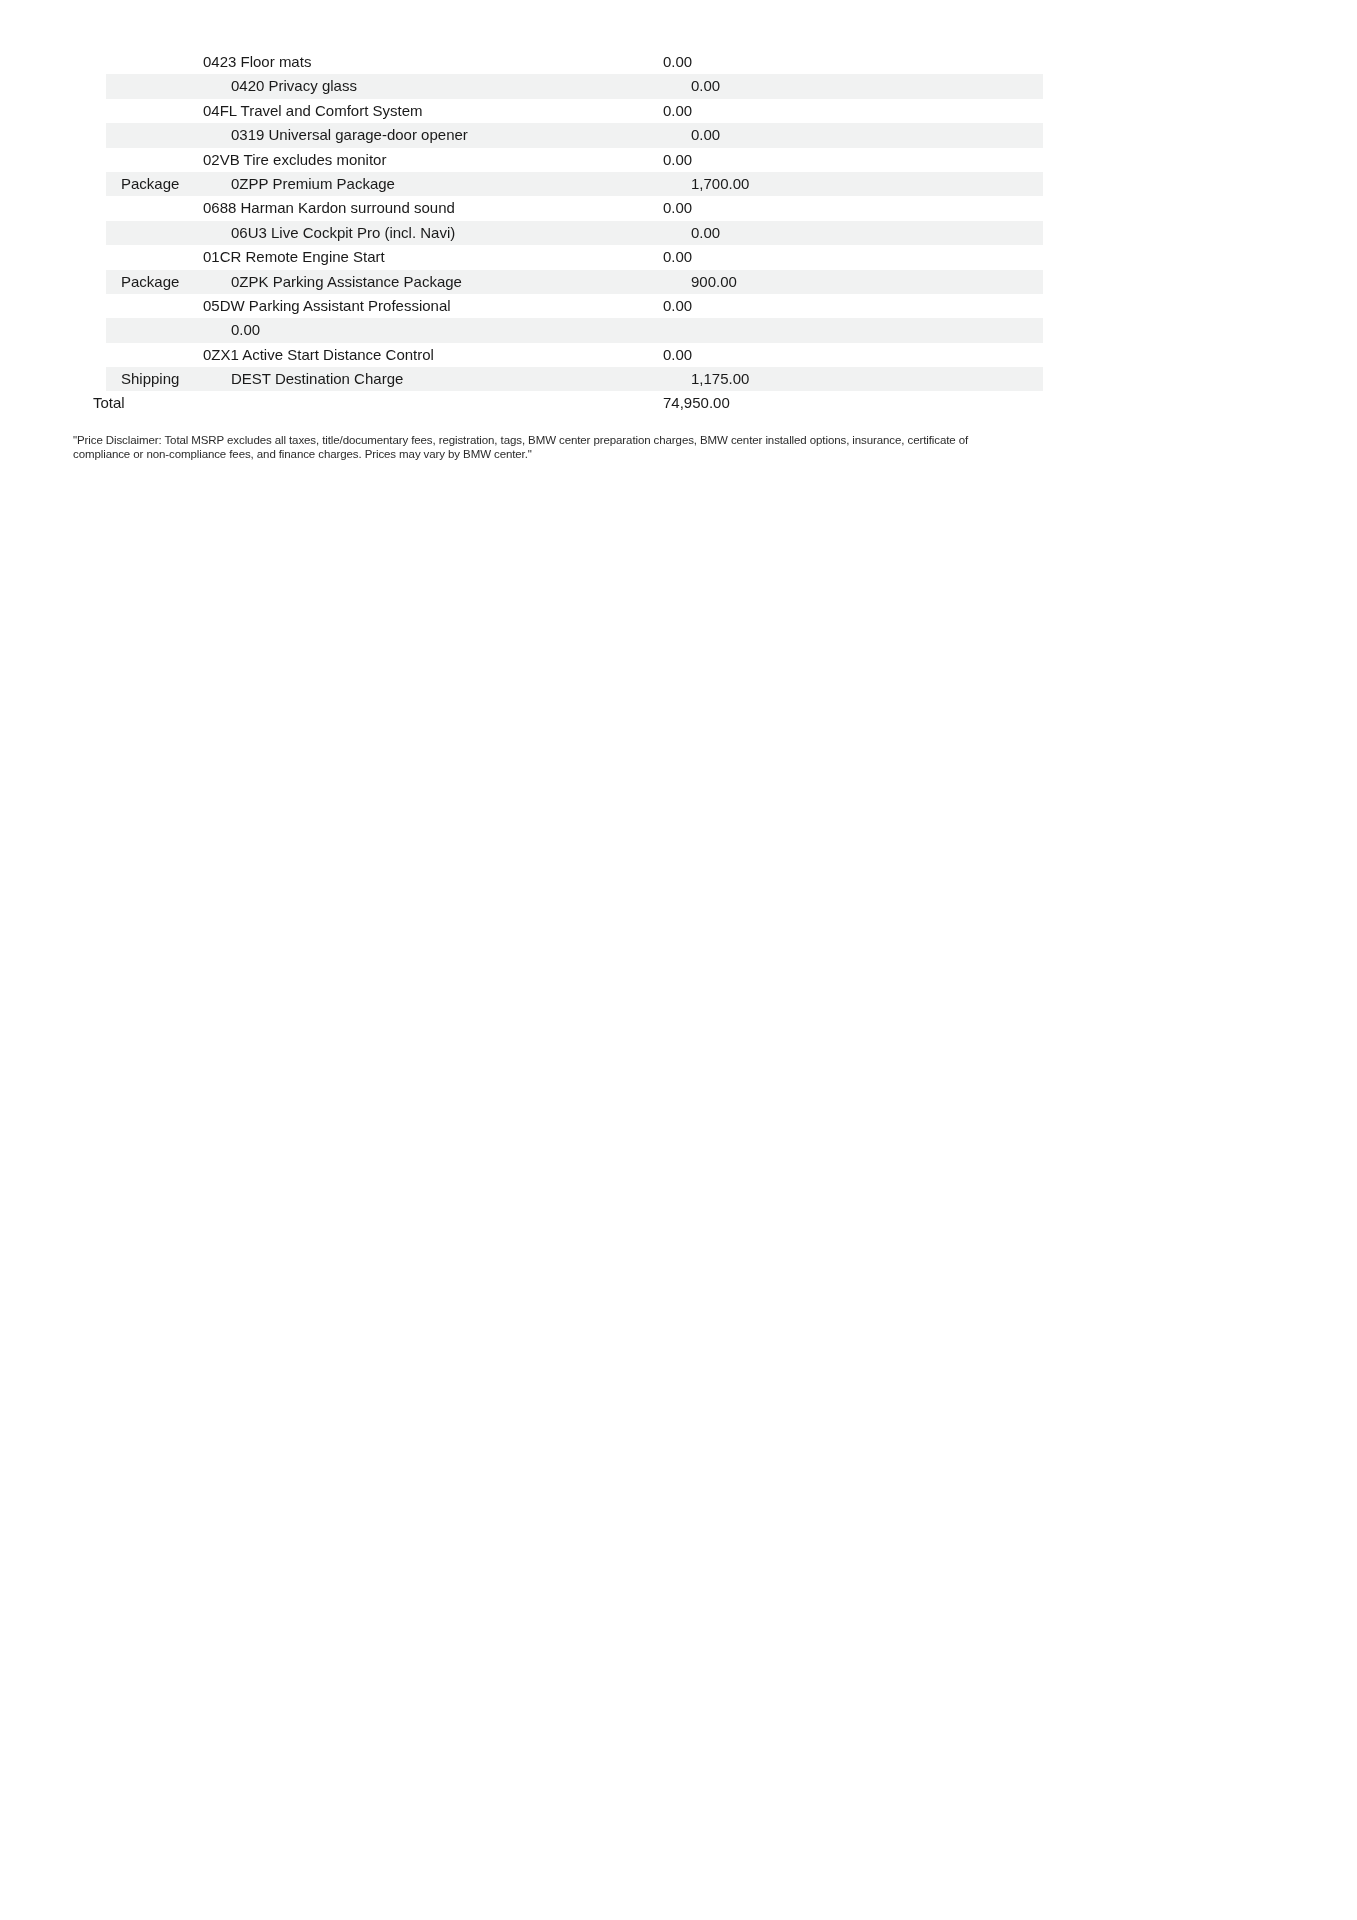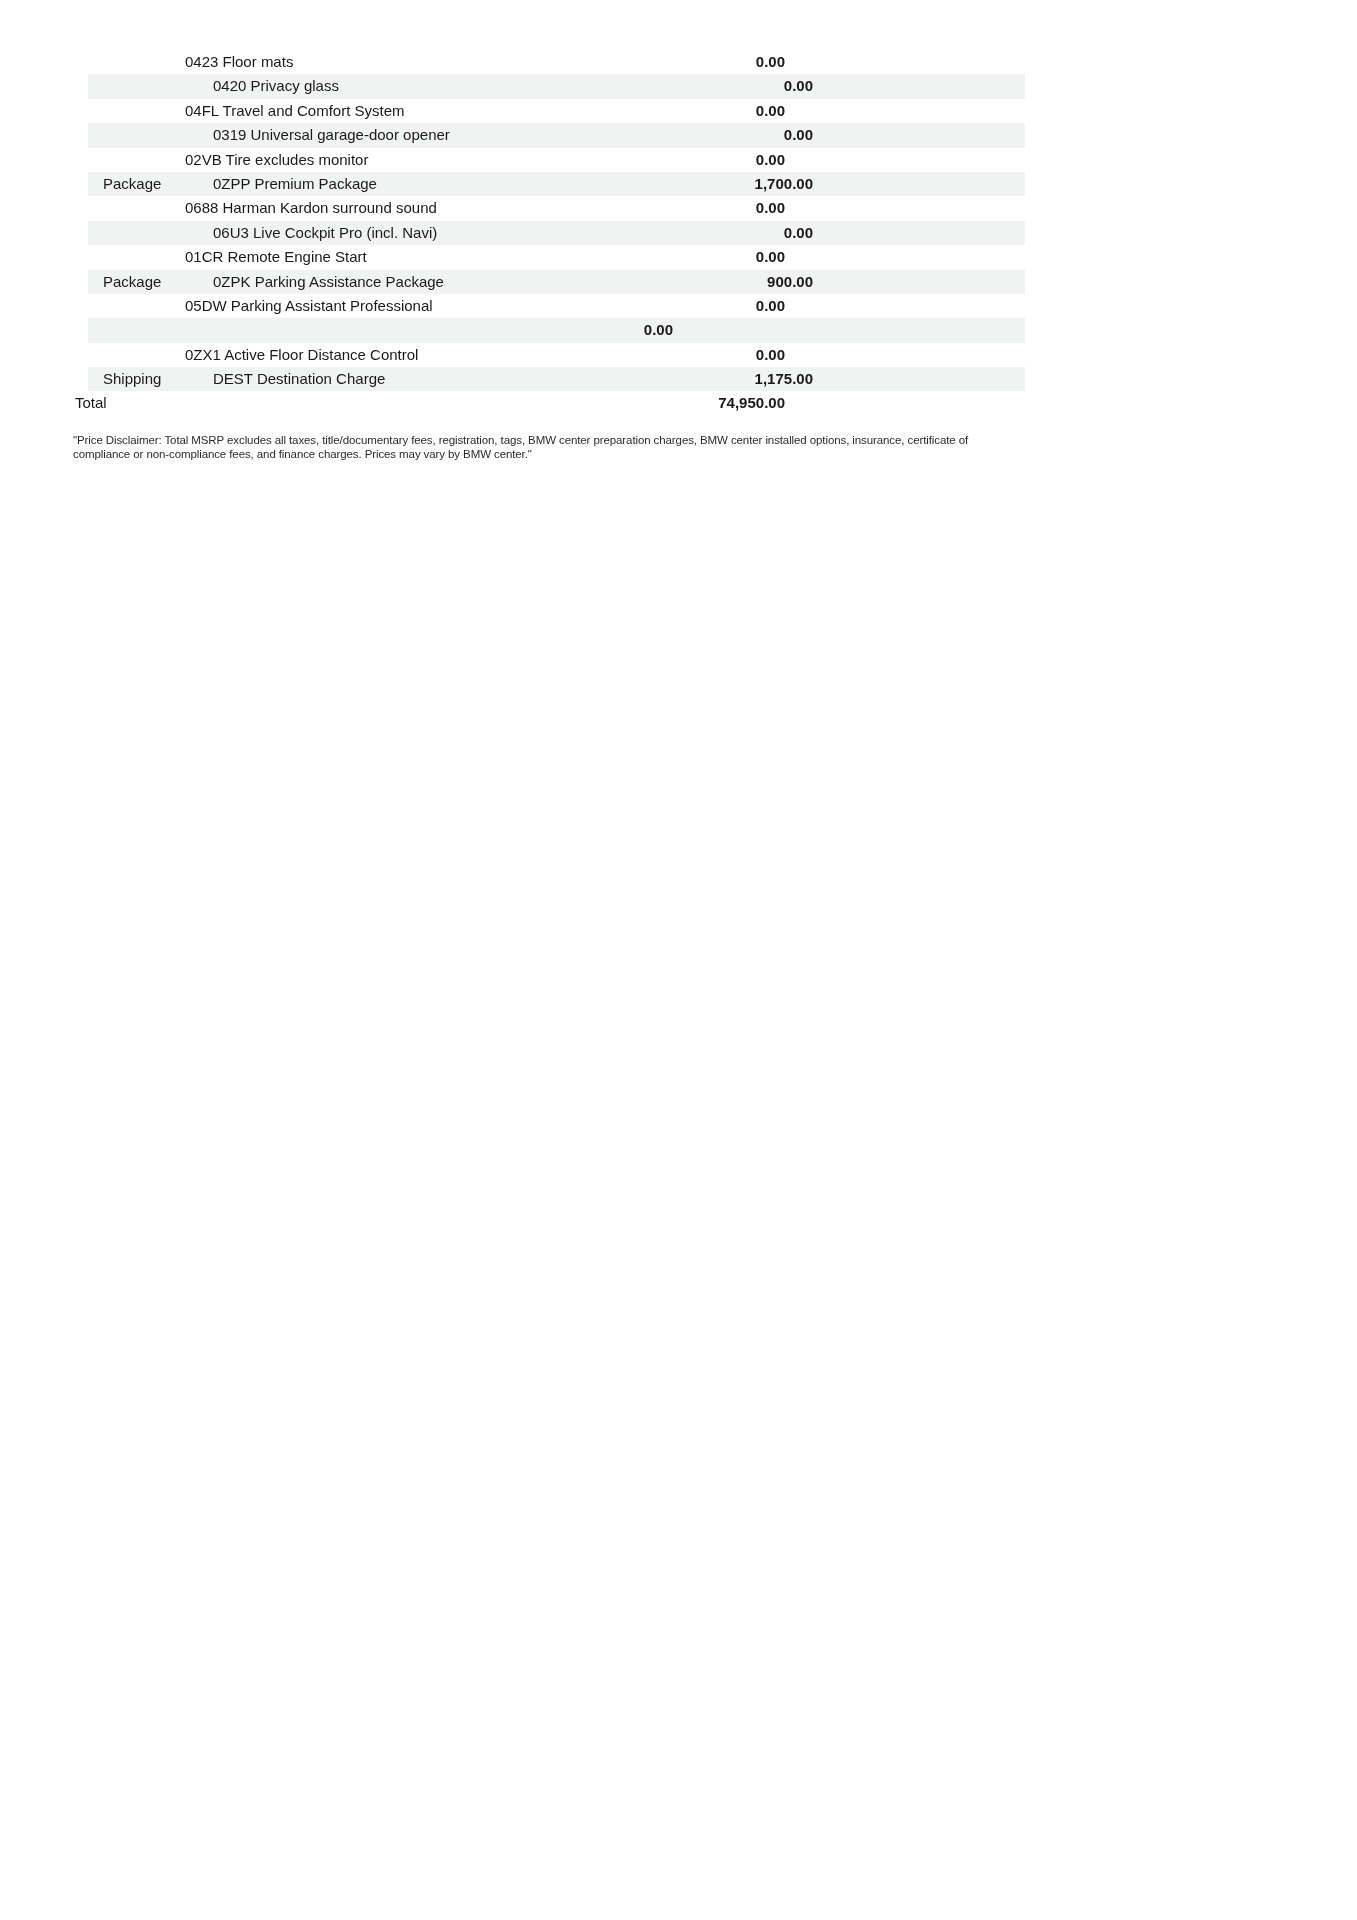--- a/index.html
+++ b/index.html
@@ -19,40 +19,40 @@
     position: absolute;
     top: 0;
     left: 0;
     width: 1357px;
     height: 1920px;
     background: #ffffff;
   }
   .options-table {
     position: absolute;
     top: 50px;
-    left: 60px;
+    left: 78px;
     width: 965px;
   }
   .row {
     display: grid;
     grid-template-columns: 125px 460px 140px 1fr;
     align-items: center;
     height: 24.4px;
     font-size: 15px;
     line-height: 24.4px;
     background: #ffffff;
   }
   .row.striped {
     background: #f1f2f2;
     margin-left: 28px;
   }
   .cell { white-space: nowrap; overflow: hidden; }
   .cell.cat { padding-left: 15px; }
   .cell.desc { }
-  .cell.price { text-align: right; font-weight: bold; }
+  .cell.price { text-align: left; }
   .disclaimer {
     position: absolute;
     top: 433px;
     left: 73px;
     width: 945px;
     font-size: 11.5px;
     line-height: 14px;
     color: #2b2b2b;
     letter-spacing: -0.1px;
   }
@@ -130,21 +130,21 @@
       <div class="cell price">0.00</div>
     </div>
 
     <div class="row striped">
       <div class="cell cat"></div>
       <div class="cell price">0.00</div>
     </div>
 
     <div class="row">
       <div class="cell cat"></div>
-      <div class="cell desc">0ZX1 Active Floor Distance Control</div>
+      <div class="cell desc">0ZX1 Active Start Distance Control</div>
       <div class="cell price">0.00</div>
     </div>
 
     <div class="row striped">
       <div class="cell cat">Shipping</div>
       <div class="cell desc">DEST Destination Charge</div>
       <div class="cell price">1,175.00</div>
     </div>
 
     <div class="row">

